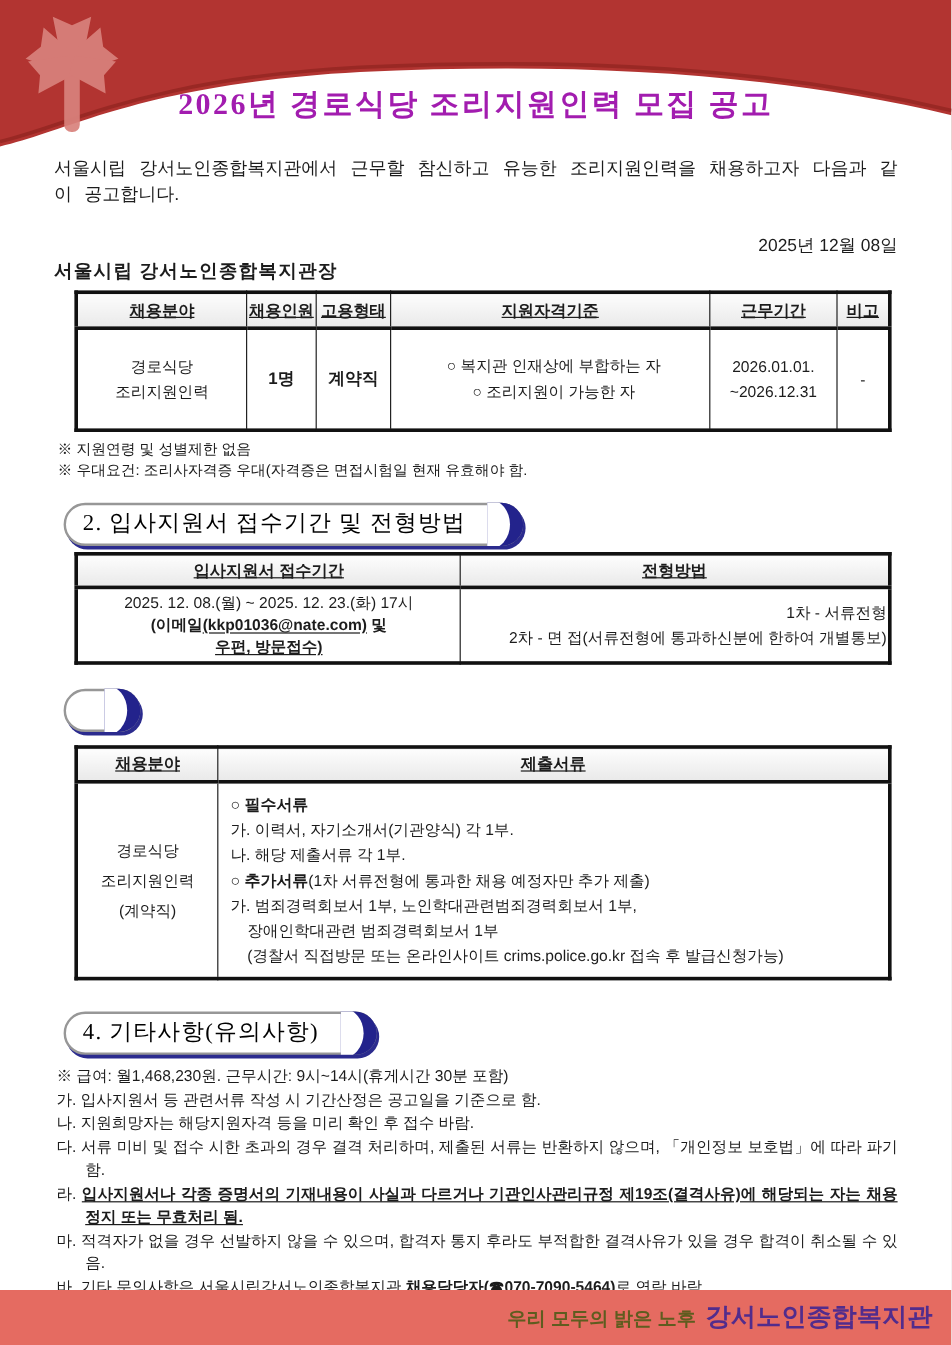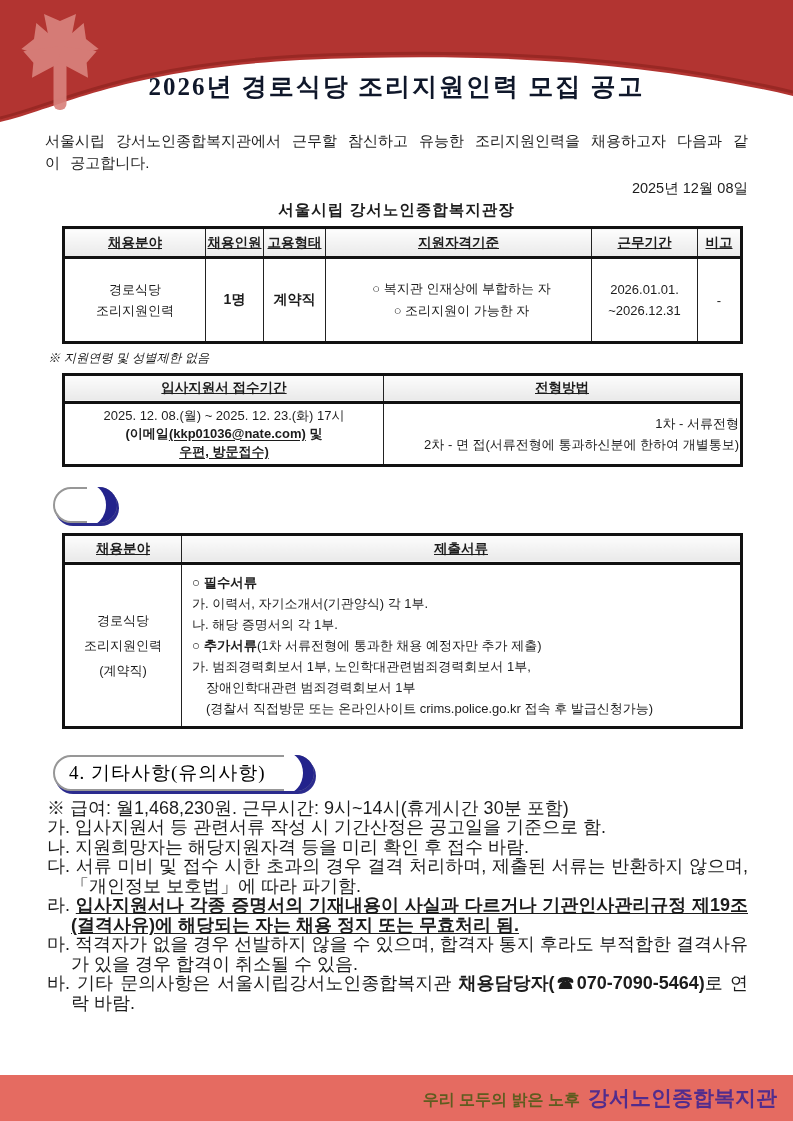--- a/index.html
+++ b/index.html
@@ -15,32 +15,32 @@
   }
 
   
   .header { position: relative; width: 793px; height: 125px; }
   .header svg.curve { position: absolute; top: 0; left: 0; display: block; }
   .logo { position: absolute; top: 4px; left: 12px; }
   .page-title {
     position: absolute; top: 70px; left: 0; width: 100%;
     margin: 0; text-align: center;
     font-family: "Liberation Serif", serif;
-    font-size: 25px; font-weight: bold; letter-spacing: 2px; color: #0f172a;
+    font-size: 25px; font-weight: bold; letter-spacing: 2px; color: #a21caf;
   }
 
   
   .content { position: relative; padding: 0 45px; }
   .intro {
     margin: 5px 0 0 0;
     font-size: 15px; line-height: 22px;
     text-align: justify; word-spacing: 6px;
   }
-  .date-line { margin-top: 5px; text-align: right; font-size: 14.5px; }
-  .signer-line { margin-top: 2px; text-align: center; font-size: 15.5px; font-weight: bold; letter-spacing: 1px; }
+  .date-line { margin-top: 21px; text-align: right; font-size: 14.5px; }
+  .signer-line { margin-top: 2px; text-align: left; font-size: 15.5px; font-weight: bold; letter-spacing: 1px; }
 
   
   .pill {
     position: relative; display: inline-block;
     margin: 12px 0 0 8px;
     height: 32px; line-height: 31px;
     background: #fff;
     border: 2px solid #979797; border-radius: 18px;
     padding: 0 46px 0 14px;
     font-family: "Liberation Serif", serif;
@@ -67,21 +67,21 @@
     background: linear-gradient(180deg, #fdfdfd 0%, #e9e9e9 100%);
     font-size: 13.5px; font-weight: bold; padding: 0; text-decoration: underline;
   }
   td { border: 1px solid #222; font-size: 13px; vertical-align: middle; }
   .t1 { width: 678px; margin-top: 5px; }
   .t1 th { height: 27px; }
   .t1 td { height: 80px; text-align: center; }
   .t1 td.qual { text-align: center; padding-left: 7px; line-height: 22px; }
   .t1 .emph { font-size: 14px; font-weight: bold; }
   .t1 .center2 { line-height: 21px; }
-  .notes { margin: 6px 0 0 3px; font-size: 12.3px; line-height: 17.5px; font-style: italic; }
+  .notes { margin: 6px 0 0 3px; font-size: 12.3px; line-height: 17.5px; }
 
   .t2 { width: 678px; margin-top: 5px; }
   .t2 th { height: 25px; }
   .t2 td { height: 58px; text-align: right; }
   .t2 td.when { text-align: center; line-height: 18px; }
   .t2 td.how { padding-left: 10px; line-height: 21px; }
   .bold { font-weight: bold; }
   .bold-u { font-weight: bold; text-decoration: underline; text-underline-offset: 2px; }
 
   .t3 { width: 678px; margin-top: 6px; }
@@ -89,21 +89,21 @@
   .t3 td { vertical-align: middle; }
   .t3 td.field { text-align: center; line-height: 25px; height: 150px; }
   .t3 td.docs { padding: 7px 8px 7px 10px; line-height: 21px; }
   .t3 .ind { padding-left: 14px; }
   .t3 .b { font-weight: bold; font-size: 13.3px; }
 
   
   .notice-list { margin: 8px 0 0 2px; }
   .item {
     margin: 0; padding-left: 24px; text-indent: -24px;
-    font-size: 18px; line-height: 19.5px; text-align: justify;
+    font-size: 13px; line-height: 19.5px; text-align: justify;
   }
 
   
   .footer {
     position: absolute; left: 0; bottom: 0;
     width: 793px; height: 46px;
     background: #e56b61;
     text-align: right;
     line-height: 46px;
     padding-right: 16px; box-sizing: border-box;
@@ -189,23 +189,28 @@
             <div>2026.01.01.</div>
             <div>~2026.12.31</div>
           </td>
           <td>-</td>
         </tr>
       </tbody>
     </table>
 
     <div class="notes">
       <div>※ 지원연령 및 성별제한 없음</div>
+      <div>※ 우대요건: 조리사자격증 우대(자격증은 면접시험일 현재 유효해야 함.</div>
     </div>
 
     
+    <div class="pill" style="margin-top:18px">
+      <span>2. 입사지원서 접수기간 및 전형방법</span>
+      <span class="crescent"></span>
+    </div>
 
     <table class="t2">
       <colgroup>
           <col style="width:320px">
           <col style="width:358px">
         </colgroup>
       <thead>
         <tr>
           <th>입사지원서 접수기간</th>
           <th>전형방법</th>
@@ -249,21 +254,21 @@
           <td class="field">
             <div>경로식당</div>
             <div>조리지원인력</div>
             <div>(계약직)</div>
           </td>
           <td class="docs">
             <div>
               <span class="b">○ </span><span class="b">필수서류</span>
             </div>
             <div>가. 이력서, 자기소개서(기관양식) 각 1부.</div>
-            <div>나. 해당 증명서의 각 1부.</div>
+            <div>나. 해당 제출서류 각 1부.</div>
             <div>
               <span class="b">○ </span><span class="b">추가서류</span><span>(1차 서류전형에 통과한 채용 예정자만 추가 제출)</span>
             </div>
             <div>가. 범죄경력회보서 1부, 노인학대관련범죄경력회보서 1부,</div>
             <div class="ind">장애인학대관련 범죄경력회보서 1부</div>
             <div class="ind">(경찰서 직접방문 또는 온라인사이트 crims.police.go.kr 접속 후 발급신청가능)</div>
           </td>
         </tr>
       </tbody>
     </table>

